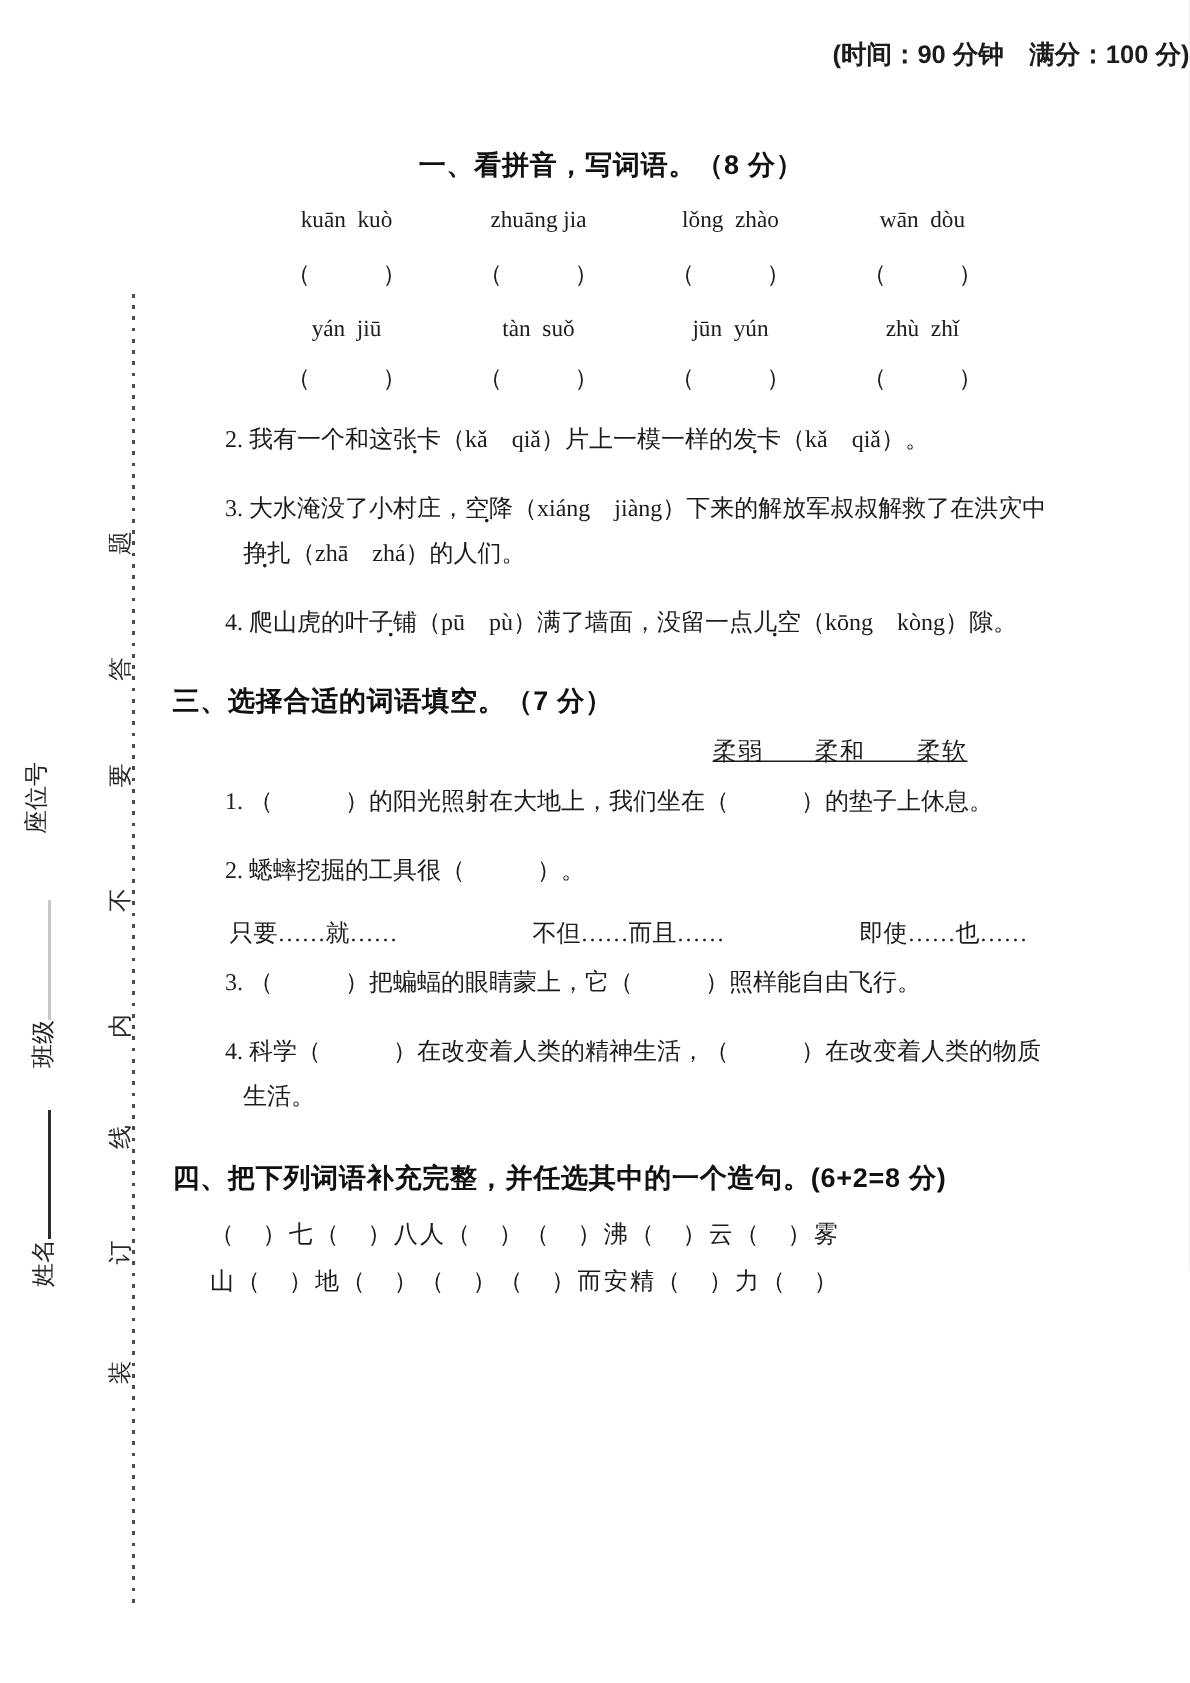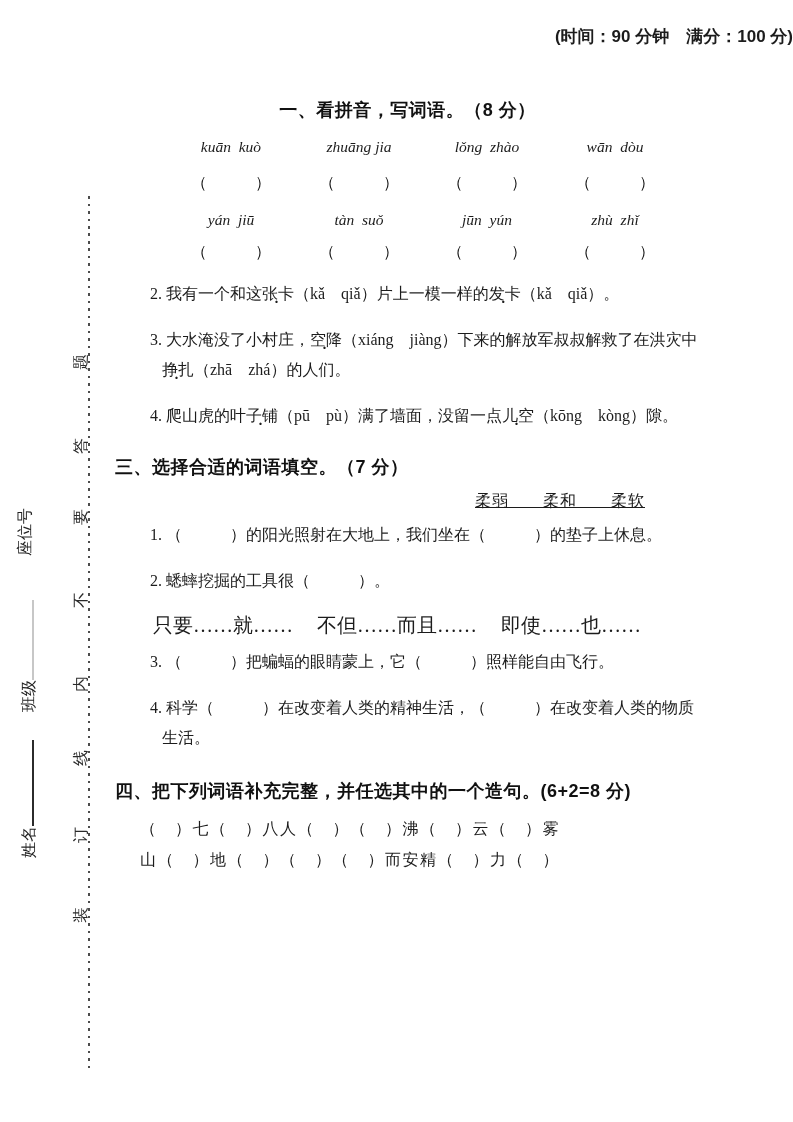--- a/index.html
+++ b/index.html
@@ -43,21 +43,21 @@
     letter-spacing:0.5px; color:#111;
   }
   .mt-sec1 { margin-top:50px;text-align:center; }
   .mt-sec2 { margin-top:20px; }
   .mt-sec3 { margin-top:24px; }
   .mt-sec4 { margin-top:26px; }
 
   
   .s1row { display:flex; padding-left:52px; }
   .s1cell { width:128px; text-align:center; white-space:pre; font-size:16px; }
-  .pinyin { font-size:15.5px;font-style:italic; }
+  .pinyin { font-size:15.5px; }
   .s1row.r-py1 { margin-top:16px; }
   .s1row.r-pa1 { margin-top:17px; }
   .s1row.r-py2 { margin-top:17px; }
   .s1row.r-pa2 { margin-top:13px; }
 
   
   .item {
     font-size:16px; line-height:30px;
     padding-left:47px; text-indent:-12px; white-space:pre-wrap;
   }
@@ -69,22 +69,22 @@
     content:"·"; position:absolute; left:50%; bottom:-8px;
     transform:translateX(-50%); font-weight:bold; font-size:15px; line-height:1;
   }
 
   
   .word-bank {
     margin-top:12px; margin-right:55px; text-align:right;
     font-size:16px; letter-spacing:1px;text-decoration:underline;
   }
   .conj-bank {
-    display:flex; justify-content:flex-start;
-    margin-top:13px; padding:0 15px 0 38px; font-size:20px;gap:24px;
+    display:flex; justify-content:space-between;
+    margin-top:13px; padding:0 15px 0 38px; font-size:16px;gap:24px;
   }
 
   
   .s4row { display:flex; padding-left:25px; font-size:16px; letter-spacing:1.5px; white-space:pre; }
   .s4row.r1 { margin-top:16px; }
   .s4row.r2 { margin-top:10px; }
 </style>
 </head>
 <body>
 

